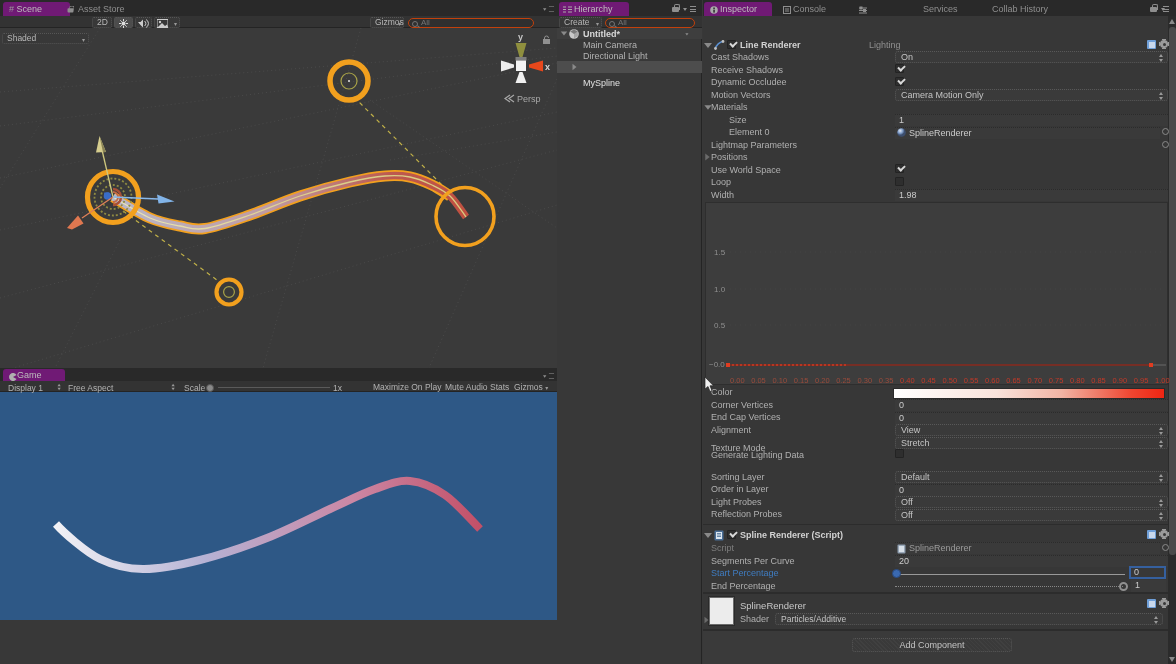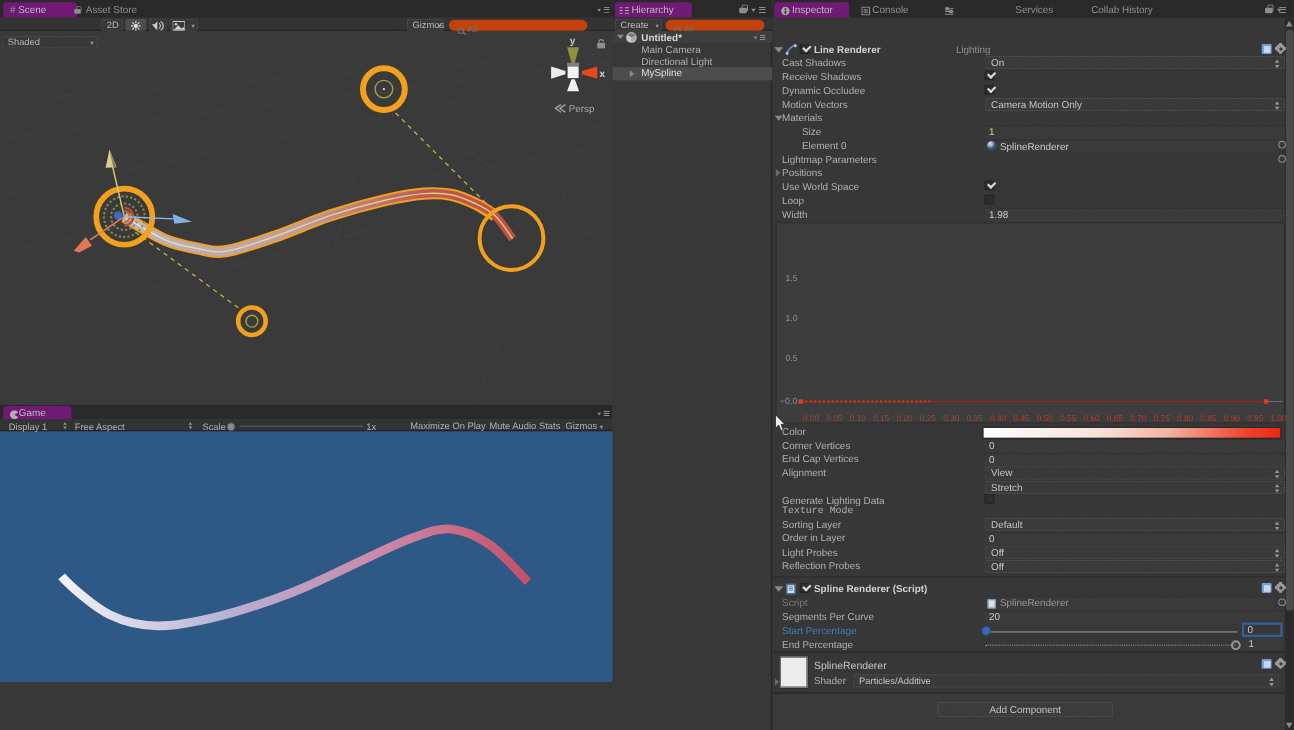--- a/index.html
+++ b/index.html
@@ -35,21 +35,21 @@
 .chk.on:after { content:""; position:absolute; left:2px; top:0px; width:5px;
   height:3px; border:solid #d8d8d8; border-width:0 0 2px 2px;
   transform:rotate(-45deg); }
 .lbl { position:absolute; font-size:9px; color:#b0b0b0; white-space:nowrap; }
 .fo { position:absolute; width:0; height:0; }
 .fo.open { border-left:4px solid transparent; border-right:4px solid transparent;
   border-top:5px solid #8a8a8a; }
 .fo.closed { border-top:4px solid transparent; border-bottom:4px solid transparent;
   border-left:5px solid #8a8a8a; }
 .srch { position:absolute; height:10px; background:#2f2f2f;
-  border:5px solid #c2410c; border-radius:5px; color:#757575; font-size:8px;
+  border:1px solid #c2410c; border-radius:5px; color:#757575; font-size:8px;
   line-height:8px; padding-left:12px; white-space:nowrap; }
 .srch:before { content:""; position:absolute; left:3px; top:2px; width:4px;
   height:4px; border:1px solid #757575; border-radius:50%; }
 .srch:after { content:""; position:absolute; left:7.5px; top:6.5px; width:3px;
   height:1px; background:#757575; transform:rotate(40deg); }
 .lock { position:absolute; width:7px; height:8px; }
 .lock:before { content:""; position:absolute; left:0; top:3px; width:7px;
   height:5px; background:#8e8e8e; border-radius:1px; }
 .lock:after { content:""; position:absolute; left:1.5px; top:0; width:4px;
   height:5px; border:1px solid #8e8e8e; border-bottom:none;
@@ -248,21 +248,21 @@
           <path d="M5,5 L1.2,2.5 L5,0.5 L8.8,2.5 Z" fill="#3a3a3a" opacity="0.55"></path>
           <path d="M5,5 L8.8,2.5 L8.8,7 L5,9.5 Z" fill="#3a3a3a" opacity="0.25"></path>
         </svg>
     <div class="txt" style="left:26px;top:0.5px;color:#d8d8d8;font-weight:bold;">Untitled*</div>
     <div class="menuic" style="left:127px;top:2px;transform:scale(0.8);"></div>
   </div>
   <div class="txt" style="left:26px;top:40px;">Main Camera</div>
   <div class="txt" style="left:26px;top:51px;">Directional Light</div>
   <div class="abs" style="left:0;top:61px;width:145px;height:12px;background:#4d4d4d;">
     <div class="fo closed" style="left:15px;top:2px;transform:scale(0.8);"></div>
-    <div class="txt" style="left:26px;top:0;color:#e0e0e0;">MySpline</div>
+    <div class="txt" style="left:26px;top:17px;color:#e0e0e0;">MySpline</div>
   </div>
 </div>
 
 <div id="insp" class="abs" style="left:703px;top:0;width:473px;height:664px;background:#373737;">
   <div class="tabstrip" style="left:0;top:0;width:473px;height:16px;"></div>
   <div class="tab" style="left:1px;width:68px;padding-left:16px;">Inspector</div>
   <svg class="abs" style="left:7px;top:6px;" width="8" height="8">
         <circle cx="4" cy="4" r="3.8" fill="#aaa"></circle>
         <rect x="3.3" y="1.5" width="1.5" height="1.5" fill="#2c2c2c"></rect>
         <rect x="3.3" y="3.6" width="1.5" height="3" fill="#2c2c2c"></rect>
@@ -388,21 +388,21 @@
   </div>
 
   <div class="lbl" style="left:8px;top:386.5px;">Color</div>
   <div class="abs" style="left:190px;top:388px;width:272px;height:11px;background:linear-gradient(90deg,#ffffff,#f8e2da 38%,#f2b4a4 62%,#ee4530 88%,#ee2512);border:1px solid #2a2a2a;"></div>
   <div class="lbl" style="left:8px;top:399.5px;">Corner Vertices</div>
   <div class="fld" style="left:192px;top:399px;width:273px;">0</div>
   <div class="lbl" style="left:8px;top:412px;">End Cap Vertices</div>
   <div class="fld" style="left:192px;top:411.5px;width:273px;">0</div>
   <div class="lbl" style="left:8px;top:424.5px;">Alignment</div>
   <div class="drop" style="left:192px;top:424px;width:273px;">View<span class="darr"></span></div>
-  <div class="lbl" style="left:8px;top:459px;font-family:Liberation Mono, monospace;">Texture Mode</div>
+  <div class="lbl" style="left:8px;top:443px;">Texture Mode</div>
   <div class="drop" style="left:192px;top:436.5px;width:273px;">Stretch<span class="darr"></span></div>
   <div class="lbl" style="left:8px;top:449.5px;">Generate Lighting Data</div>
   <div class="chk" style="left:192px;top:449px;"></div>
   <div class="lbl" style="left:8px;top:471.5px;">Sorting Layer</div>
   <div class="drop" style="left:192px;top:471px;width:273px;">Default<span class="darr"></span></div>
   <div class="lbl" style="left:8px;top:484px;">Order in Layer</div>
   <div class="fld" style="left:192px;top:483.5px;width:273px;">0</div>
   <div class="lbl" style="left:8px;top:496.5px;">Light Probes</div>
   <div class="drop" style="left:192px;top:496px;width:273px;">Off<span class="darr"></span></div>
   <div class="lbl" style="left:8px;top:509px;">Reflection Probes</div>

